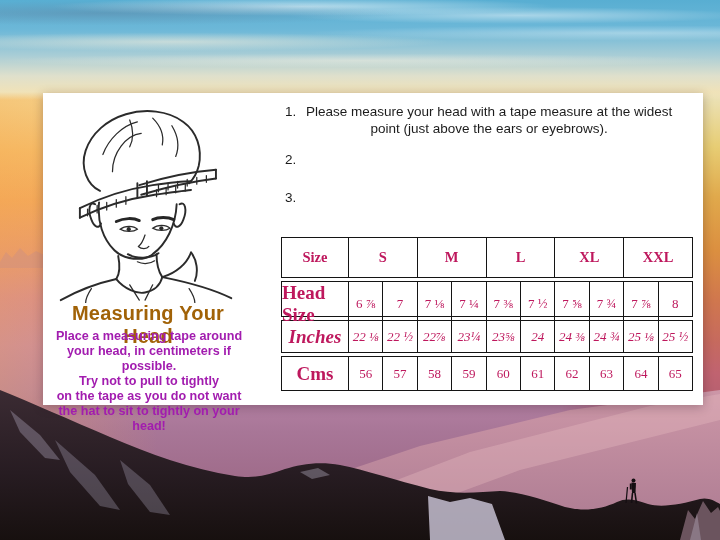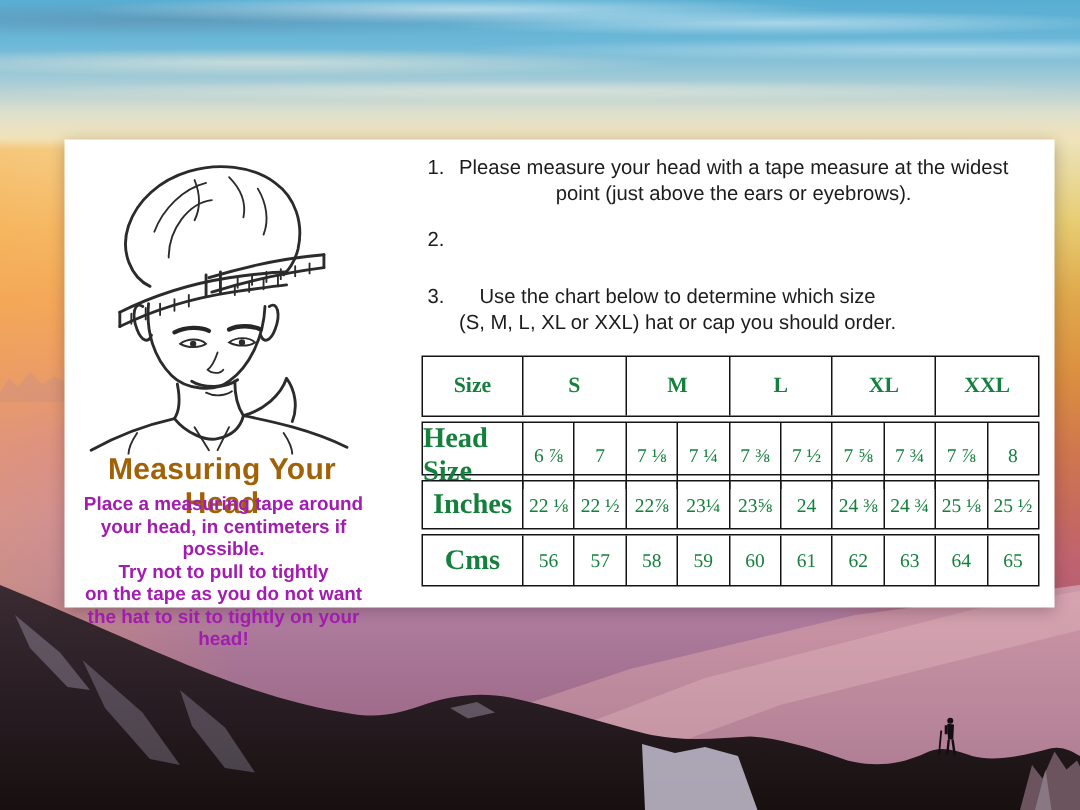--- a/index.html
+++ b/index.html
@@ -52,25 +52,25 @@
   .panel-body { position:absolute; left:0px; top:236px; width:212px; text-align:center;
     font-size:12.6px; line-height:15px; white-space:pre-line; color:#a21caf; font-weight:600; }
   .steps { position:absolute; left:242px; top:10px; width:414px; }
   .step { display:flex; margin-bottom:14px; color:#1c1c1c; }
   .step:nth-child(2){ margin-bottom:21px; }
   .step .num { width:21px; flex:0 0 21px; font-size:13.5px; line-height:17px; }
   .step .txt { font-size:13.5px; line-height:17px; white-space:pre-line;text-align:center; }
 
   
   .size-table { position:absolute; left:238px; top:144px; width:412px;
-    font-family:"Liberation Serif", serif; color:#15803d; }
+    font-family:"Liberation Serif", serif; color:#be185d; }
   .trow { display:grid; border:1.5px solid #141414; margin-bottom:3px; background:#fff; }
   .trow.hdr  { grid-template-columns:66px repeat(5,1fr); height:41px; }
   .trow.data { grid-template-columns:66px repeat(10,1fr); }
-  .trow.r1 { height:36px; } .trow.r2 { height:33px; } .trow.r3 { height:35px; }
+  .trow.r1 { height:36px; } .trow.r2 { height:33px;font-style:italic; } .trow.r3 { height:35px; }
   .tc { display:flex; align-items:center; justify-content:center;
         border-left:1.5px solid #141414; font-size:13px; }
   .tc:first-child { border-left:none; }
   .tc.lab { font-weight:bold; font-size:19px; }
   .trow.hdr .tc { font-weight:bold; font-size:14.5px; }
 
   svg .ln { fill:none; stroke:#2b2b2b; stroke-width:2; stroke-linecap:round; stroke-linejoin:round; }
   svg .ln-thin { fill:none; stroke:#2b2b2b; stroke-width:1.3; stroke-linecap:round; }
   svg .ln-thick { fill:none; stroke:#262626; stroke-width:3; stroke-linecap:round; }
 </style>
@@ -180,22 +180,20 @@
       <div class="step">
         <span class="num">1.</span>
         <span class="txt">Please measure your head with a tape measure at the widest
 point (just above the ears or eyebrows).</span>
       </div>
       <div class="step">
         <span class="num">2.</span>
       </div>
       <div class="step">
         <span class="num">3.</span>
-        <span class="txt">Use the chart below to determine which size
-(S, M, L, XL or XXL) hat or cap you should order.</span>
       </div>
     </div>
 
     <div class="size-table">
       <div class="trow hdr">
         <div class="tc lab">Size</div>
         <div class="tc">S</div>
         <div class="tc">M</div>
         <div class="tc">L</div>
         <div class="tc">XL</div>

